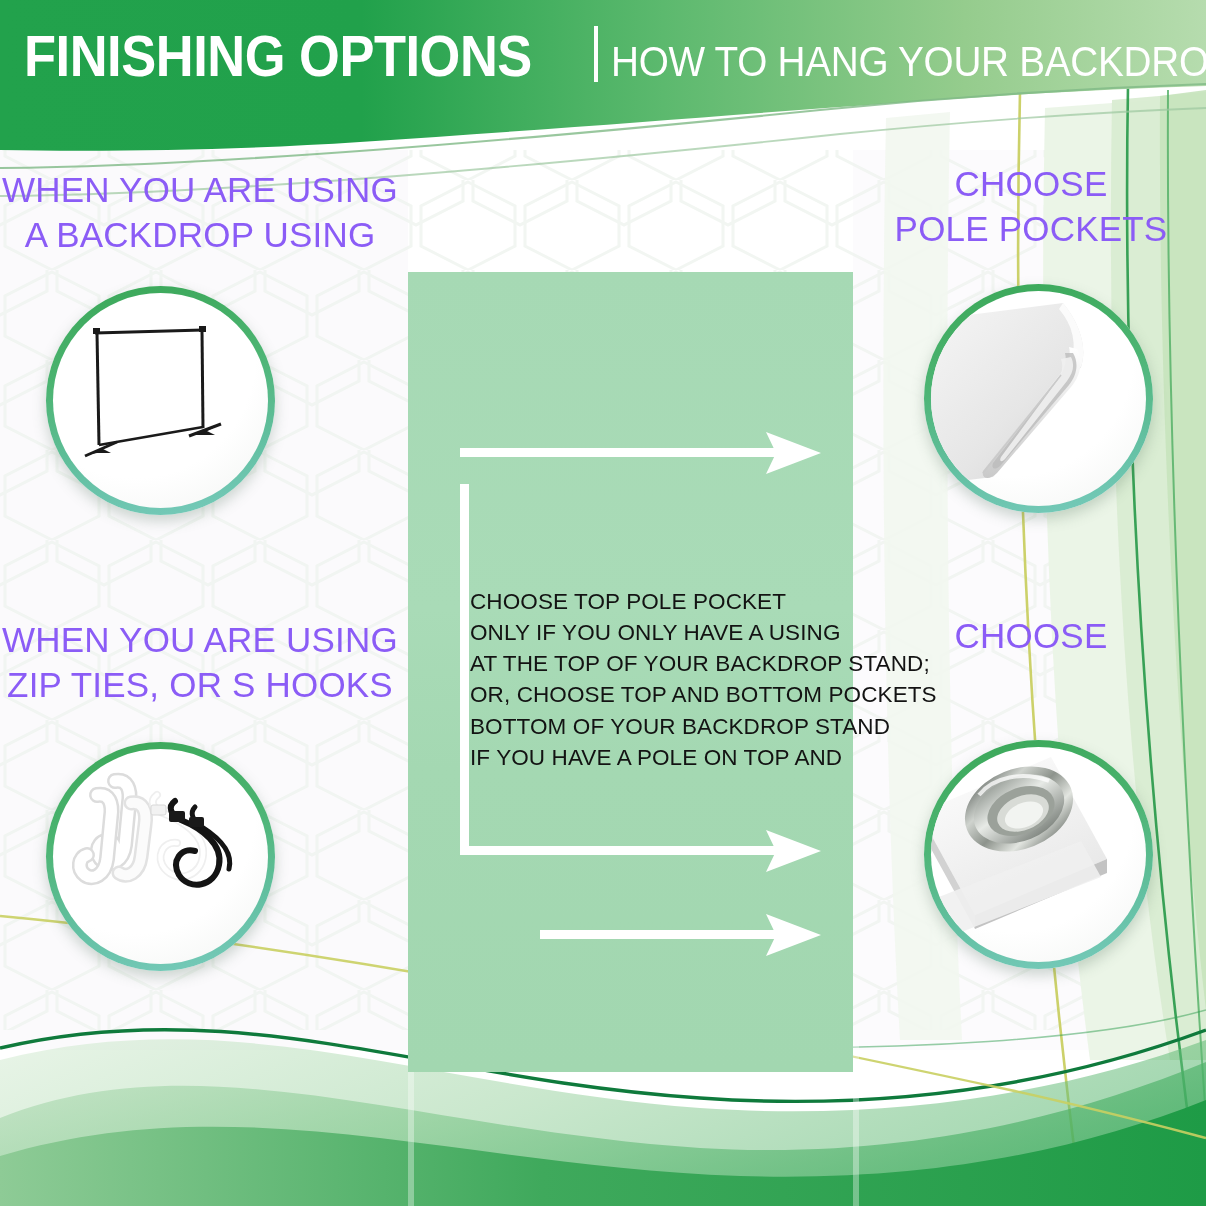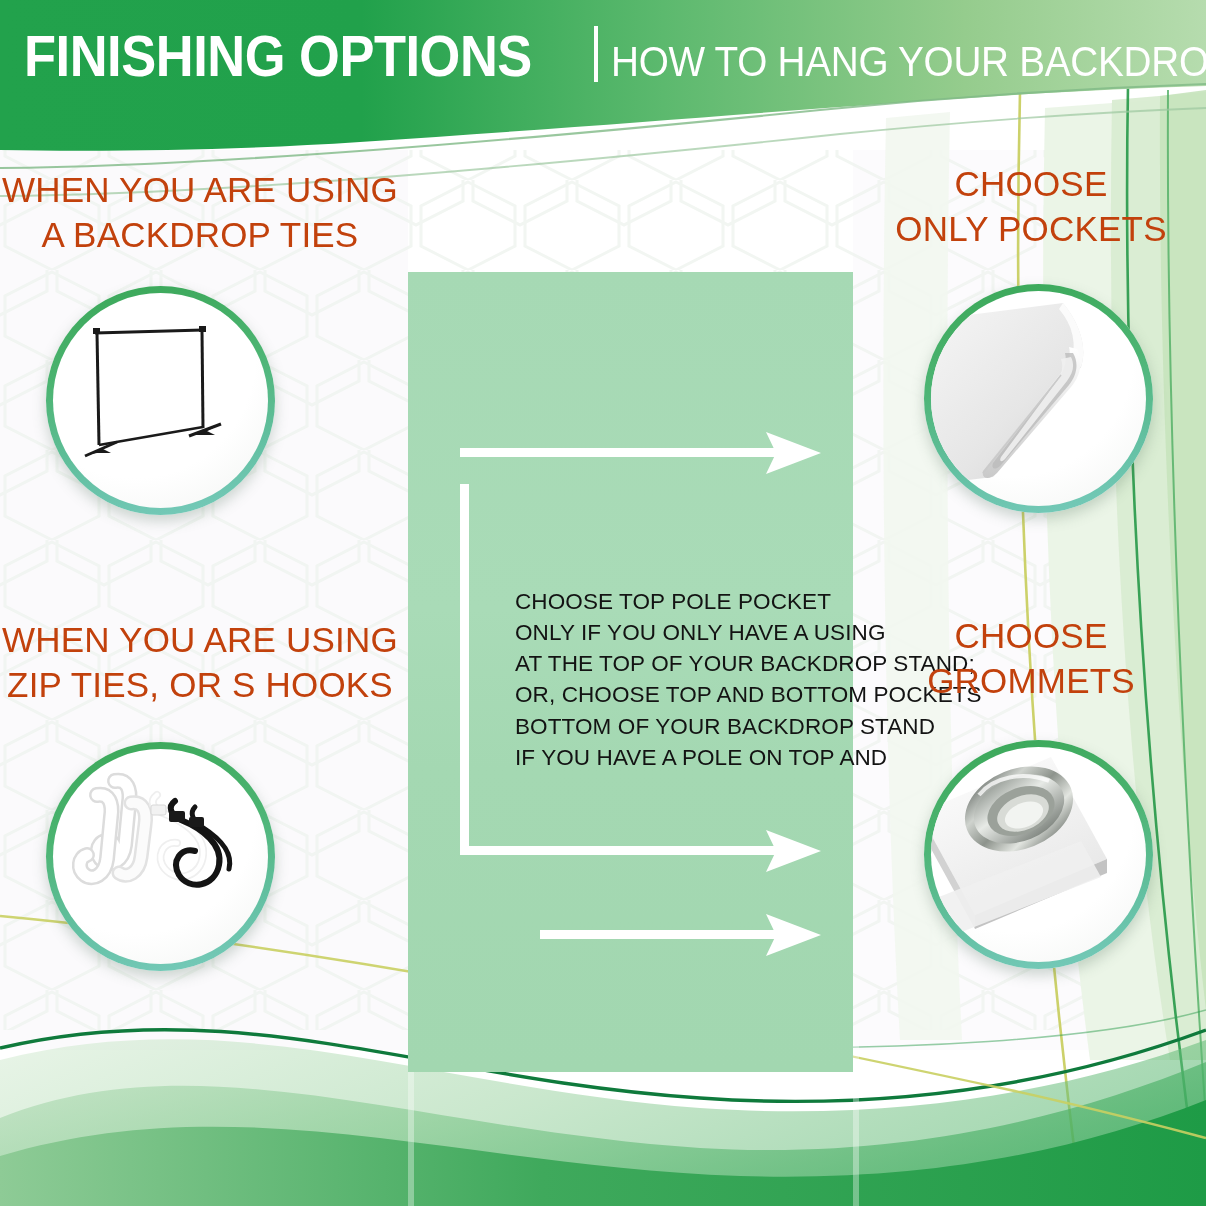--- a/index.html
+++ b/index.html
@@ -24,21 +24,21 @@
   .title-sep{
     display:inline-block;width:4px;height:56px;background:#ffffff;
     margin:0 13px 0 18px;position:relative;top:6px;
   }
   .title-sub{
     font-size:43px;font-weight:400;letter-spacing:-0.3px;
     line-height:1;transform:scaleX(0.9);transform-origin:left center;
   }
   
   .col-head{
-    position:absolute;text-align:center;color:#c2410c;
+    position:absolute;text-align:center;color:#8b5cf6;
     font-size:35px;line-height:1.28;font-weight:400;letter-spacing:0.2px;
   }
   .col-head span{display:block;white-space:nowrap;}
   #head-stand{left:0;top:168px;width:400px;}
   #head-zip{left:0;top:618px;width:400px;}
   #head-pocket{left:856px;top:162px;width:350px;}
   #head-grommet{left:856px;top:614px;width:350px;}
 
   
   .circle{
@@ -62,21 +62,21 @@
 
   
   #center-panel{
     position:absolute;left:408px;top:272px;width:445px;height:800px;
     background:linear-gradient(180deg,#a6d9b4 0%,#a9dbb7 42%,#a4d8b2 62%,#a2d7b0 100%);
   }
   #center-text{
     position:absolute;left:470px;top:586px;width:390px;
     color:#131313;font-size:22.5px;line-height:1.385;letter-spacing:0.1px;
   }
-  #center-text span{display:block;white-space:nowrap;padding-left:45px;}
+  #center-text span{display:block;white-space:nowrap;}
   
   #arrows{position:absolute;left:408px;top:272px;width:445px;height:800px;}
 </style>
 </head>
 <body>
 
 <div id="page">
 
   <svg class="bg-svg" viewBox="0 0 1206 1206">
     <defs>
@@ -180,21 +180,21 @@
     <span>CHOOSE TOP POLE POCKET</span>
     <span>ONLY IF YOU ONLY HAVE A USING</span>
     <span>AT THE TOP OF YOUR BACKDROP STAND;</span>
     <span>OR, CHOOSE TOP AND BOTTOM POCKETS</span>
     <span> BOTTOM OF YOUR BACKDROP STAND</span>
     <span> IF YOU HAVE A POLE ON TOP AND</span>
   </div>
 
   <div class="col-head" id="head-stand">
     <span>WHEN YOU ARE USING</span>
-    <span>A BACKDROP TIES</span>
+    <span>A BACKDROP USING</span>
   </div>
 
   <div class="circle" id="circle-stand">
     <div class="ring"></div>
     <div class="inner">
       <svg viewBox="0 0 215 215" width="215" height="215">
 
         <line x1="42" y1="40" x2="150" y2="37" stroke="#1a1a1a" stroke-width="3"></line>
 
         <line x1="44" y1="40" x2="46" y2="152" stroke="#1a1a1a" stroke-width="3"></line>
@@ -249,21 +249,21 @@
         <rect x="116" y="62" width="16" height="11" rx="2" fill="#1a1a1a"></rect>
 
         <path d="M142,58 C136,64 140,72 149,78 C168,90 180,104 176,120" fill="none" stroke="#141414" stroke-width="5" stroke-linecap="round"></path>
         <rect x="136" y="68" width="15" height="10" rx="2" fill="#1a1a1a"></rect>
       </svg>
     </div>
   </div>
 
   <div class="col-head" id="head-pocket">
     <span>CHOOSE</span>
-    <span>ONLY POCKETS</span>
+    <span>POLE POCKETS</span>
   </div>
 
   <div class="circle" id="circle-pocket">
     <div class="ring"></div>
     <div class="inner">
       <svg viewBox="0 0 215 215" width="215" height="215">
         <defs>
           <linearGradient id="fabA" x1="0" y1="0" x2="1" y2="1">
             <stop offset="0" stop-color="#f7f7f7"></stop>
             <stop offset="0.6" stop-color="#e6e6e6"></stop>
@@ -284,21 +284,20 @@
         <path d="M142,62 C148,72 146,84 138,94 L70,174 C64,180 60,178 62,172 L128,86 C134,78 136,70 134,62 Z" fill="#b9b9b9" opacity="0.75"></path>
         <path d="M140,66 C144,74 142,82 136,90 L74,168 C70,172 68,170 70,166 L126,90 C132,82 132,74 130,68 Z" fill="#efefef" opacity="0.9"></path>
 
         <path d="M52,182 L130,84" stroke="#cacaca" stroke-width="1.6" fill="none"></path>
       </svg>
     </div>
   </div>
 
   <div class="col-head" id="head-grommet">
     <span>CHOOSE</span>
-    <span>GROMMETS</span>
   </div>
 
   <div class="circle" id="circle-grommet">
     <div class="ring"></div>
     <div class="inner">
       <svg viewBox="0 0 215 215" width="215" height="215">
         <defs>
           <linearGradient id="metalG" x1="0.2" y1="0" x2="0.8" y2="1">
             <stop offset="0" stop-color="#6f7570"></stop>
             <stop offset="0.25" stop-color="#cfd3ce"></stop>

